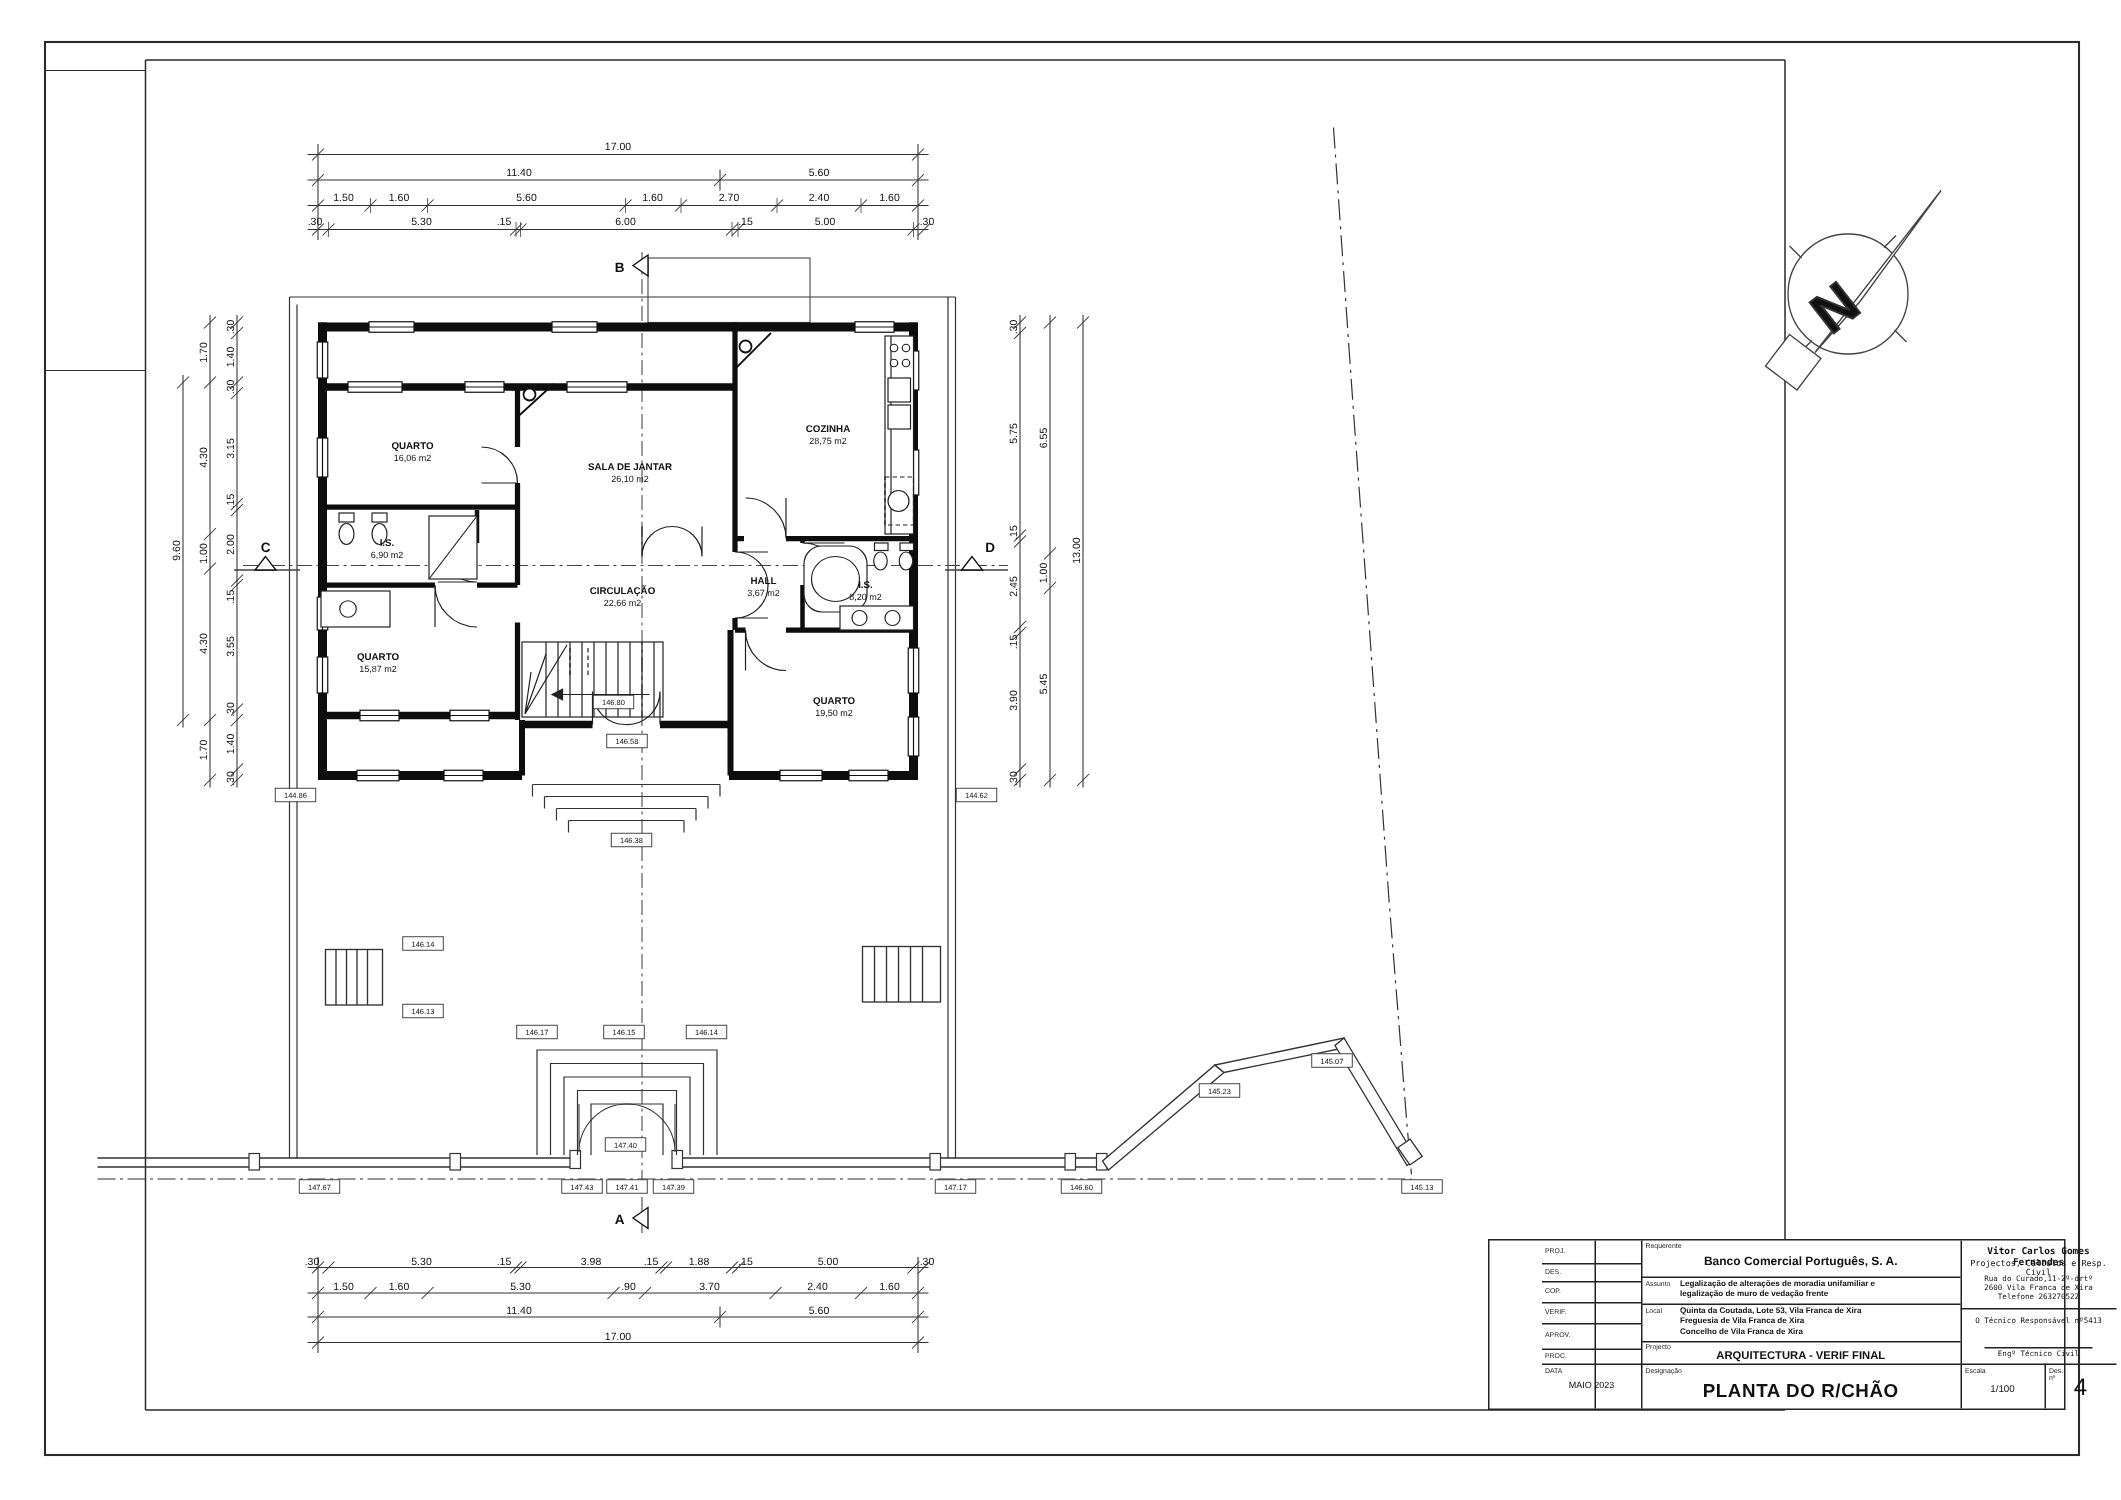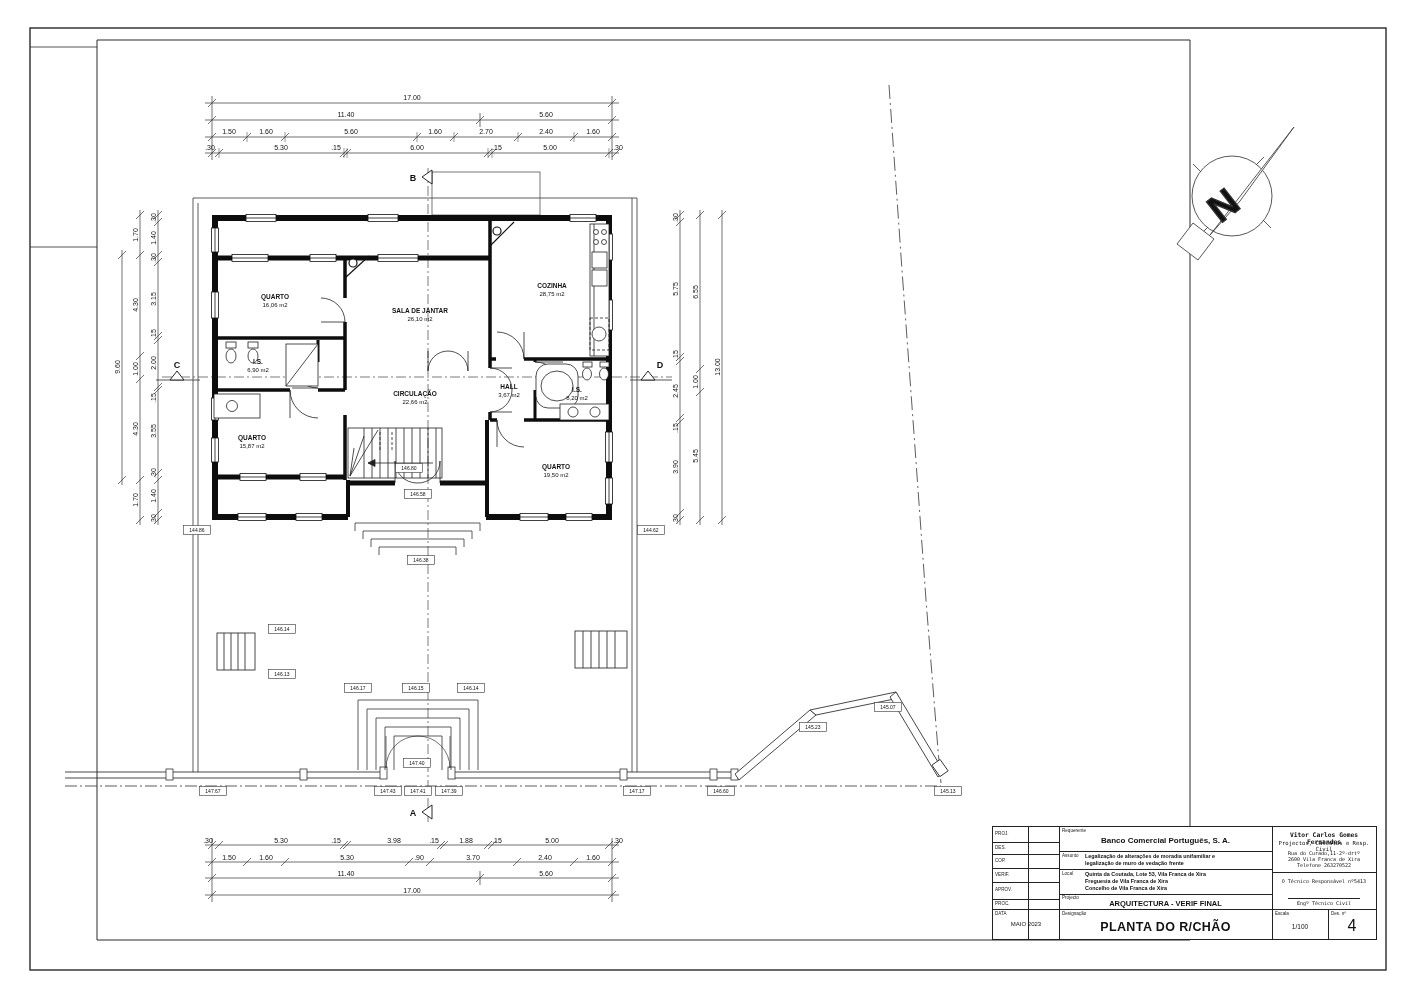--- a/index.html
+++ b/index.html
@@ -8,21 +8,21 @@
   svg{position:absolute;left:0;top:0;}
   svg text{fill:#111;font-family:"Liberation Sans",sans-serif;}
   .dimtxt{font-size:7px;text-anchor:middle;}
   .roomname{font-size:6.5px;font-weight:bold;text-anchor:middle;}
   .roomarea{font-size:6px;text-anchor:middle;}
   .lvltxt{font-size:5px;text-anchor:middle;}
   .mark{font-size:9px;font-weight:bold;text-anchor:middle;}
   
   .tb{position:absolute;left:992px;top:826px;width:383px;height:112px;background:#fff;
       border:1.2px solid #222;font-size:5px;}
-  .tb *{position:absolute;box-sizing:border-box;}
+  .tb *{position:absolute;box-sizing:border-box;margin-left:35px;}
   .lab{font-size:4.6px;color:#222;}
   .vline{border-left:1px solid #222;top:0;height:100%;width:0;}
   .hline{border-top:1px solid #222;left:0;width:100%;height:0;}
   .mono{font-family:"DejaVu Sans Mono",monospace;}
 </style>
 </head>
 <body>
 
 <div class="sheet">
 <svg width="1414" height="1000" viewBox="0 0 1414 1000">

